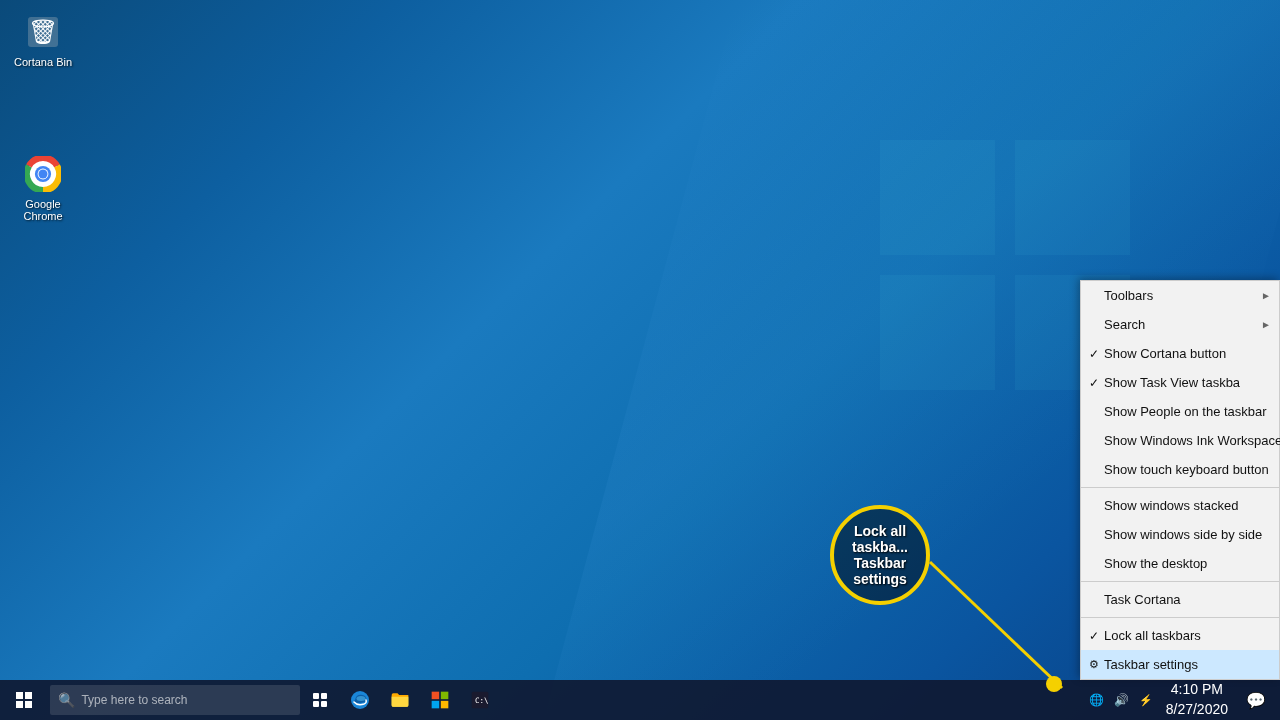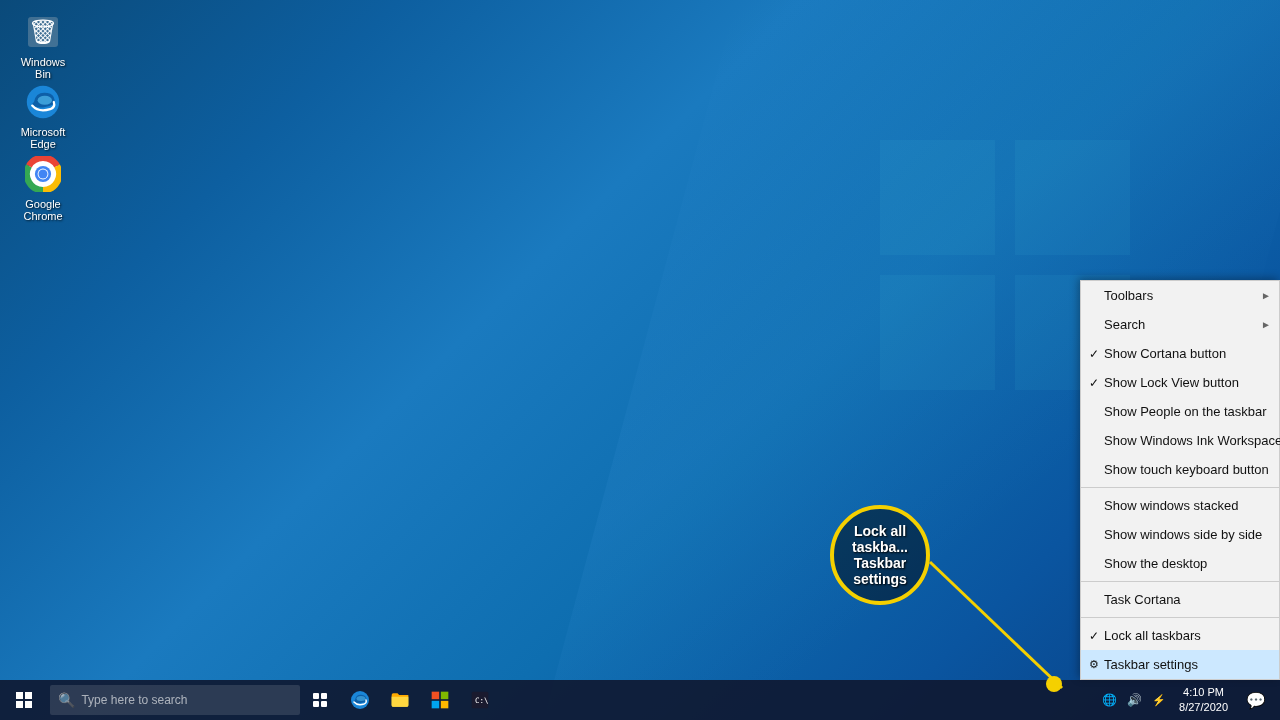--- a/index.html
+++ b/index.html
@@ -141,21 +141,21 @@
       align-items: center;
     }
     .tray-icon {
       color: white;
       font-size: 12px;
       padding: 0 5px;
       cursor: pointer;
     }
     .clock {
       color: white;
-      font-size: 11px;
+      font-size: 14px;
       text-align: center;
       padding: 0 8px;
       cursor: pointer;
       line-height: 1.4;
     }
 
     
     #context-menu {
       position: absolute;
       bottom: 40px;
@@ -278,34 +278,23 @@
       <rect x="0" y="108" width="92" height="92" fill="#5bc8e8" opacity="0.5"></rect>
       <rect x="108" y="108" width="92" height="92" fill="#5bc8e8" opacity="0.5"></rect>
     </svg>
   </div>
 
   <div class="desktop-icon" style="top:8px; left:8px;">
     <svg class="icon-img" viewBox="0 0 40 40" xmlns="http://www.w3.org/2000/svg">
       <rect x="5" y="5" width="30" height="30" rx="3" fill="#c0c0c0" opacity="0.3"></rect>
       <text x="20" y="28" text-anchor="middle" font-size="24" fill="white">🗑</text>
     </svg>
-    <span class="icon-label">Windows Bin</span>
-  </div>
-
-  <div class="desktop-icon" style="top:78px; left:8px;">
-    <div class="icon-img" style="display:flex;align-items:center;justify-content:center;">
-      <svg width="36" height="36" viewBox="0 0 40 40">
-        <circle cx="20" cy="20" r="18" fill="#1a86d8"></circle>
-        <path d="M10 20 Q12 8 25 10 Q32 11 33 18 Q34 24 20 26 Q10 27 8 22" fill="#0d5fa8"></path>
-        <path d="M8 24 Q15 32 28 28 Q34 26 32 20" fill="none" stroke="white" stroke-width="2.5" stroke-linecap="round"></path>
-        <ellipse cx="22" cy="18" rx="8" ry="5" fill="#5cc8f8" opacity="0.6"></ellipse>
-      </svg>
-    </div>
-    <span class="icon-label">Microsoft<br>Edge</span>
-  </div>
+    <span class="icon-label">Cortana Bin</span>
+  </div>
+
 
   <div class="desktop-icon" style="top:150px; left:8px;">
     <div class="icon-img" style="display:flex;align-items:center;justify-content:center;">
       <svg width="36" height="36" viewBox="0 0 40 40">
         <circle cx="20" cy="20" r="18" fill="white"></circle>
         <circle cx="20" cy="20" r="18" fill="none" stroke="#ddd" stroke-width="1"></circle>
 
         <path d="M20 2 A18 18 0 0 1 35.6 11" stroke="#ea4335" stroke-width="7" fill="none"></path>
         <path d="M35.6 11 A18 18 0 0 1 20 38" stroke="#fbbc05" stroke-width="7" fill="none"></path>
         <path d="M20 38 A18 18 0 0 1 4.4 11" stroke="#34a853" stroke-width="7" fill="none"></path>
@@ -331,21 +320,21 @@
       <span class="arrow">►</span>
     </div>
 
     <div class="menu-item">
       <span class="check">✓</span>
       <span>Show Cortana button</span>
     </div>
 
     <div class="menu-item">
       <span class="check">✓</span>
-      <span>Show Lock View button</span>
+      <span>Show Task View taskba</span>
     </div>
 
     <div class="menu-item">
       <span>Show People on the taskbar</span>
     </div>
 
     <div class="menu-item">
       <span>Show Windows Ink Workspace button</span>
     </div>
 

